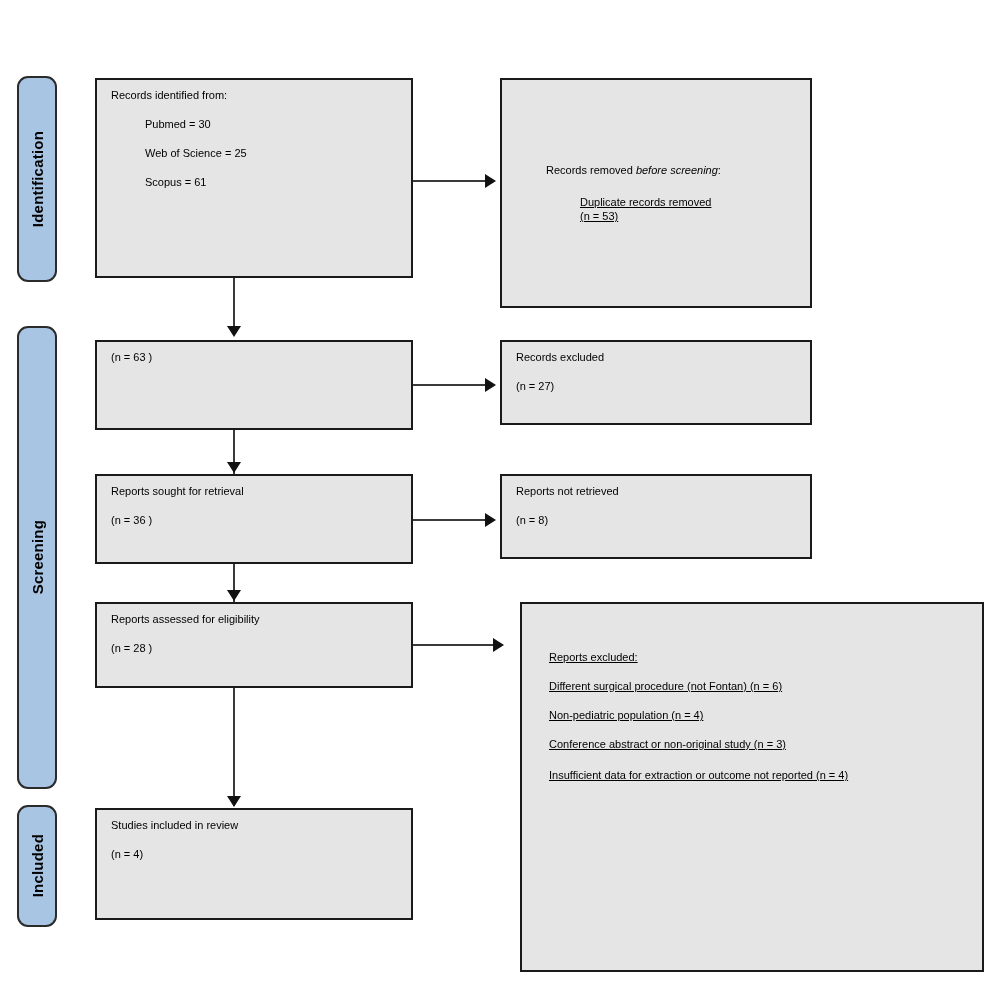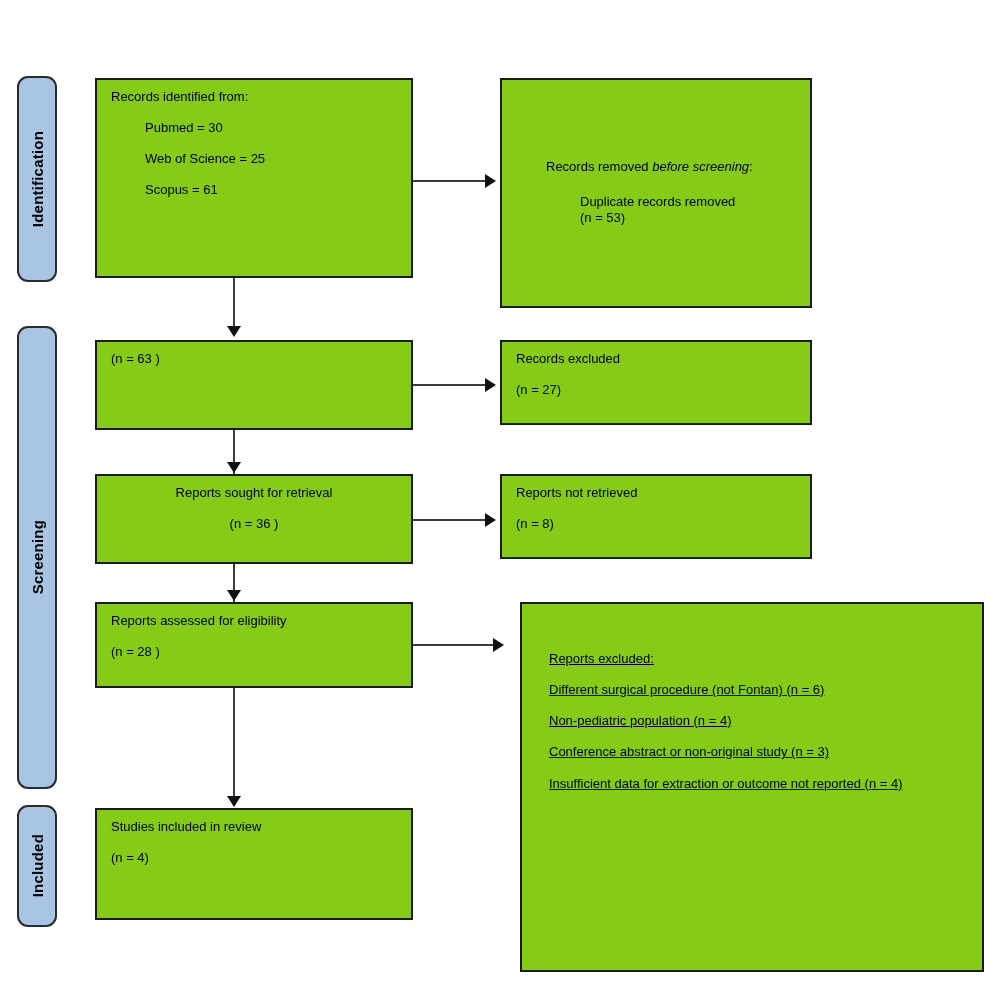--- a/index.html
+++ b/index.html
@@ -53,24 +53,24 @@
     font-size: 15px;
     letter-spacing: 0.2px;
     color: #000;
     white-space: nowrap;
   }
 
   
   .box {
     position: absolute;
     box-sizing: border-box;
-    background: #84cc16;
+    background: #e5e5e5;
     border: 2px solid #1a1a1a;
     padding: 10px 14px;
-    font-size: 13px;
+    font-size: 11px;
     line-height: 1.0;
     color: #000;
   }
   .box .line {
     margin: 0 0 18px 0;
     white-space: nowrap;
   }
   .box .line:last-child { margin-bottom: 0; }
   .box .indent { padding-left: 34px; }
   .box .ital { font-style: italic; }
@@ -127,21 +127,21 @@
     <div class="line indent">Pubmed = 30</div>
     <div class="line indent">Web of Science = 25</div>
     <div class="line indent">Scopus = 61</div>
   </div>
 
   <div class="hline" style="left:413px; top:180px; width:72px;"></div>
   <div class="arrow-r" style="left:485px; top:174px;"></div>
 
   <div class="box vcenter" style="left:500px; top:78px; width:312px; height:230px;">
     <div class="line wrap"><span>Records removed </span><span class="ital">before</span> <span class="ital">screening</span><span>:</span></div>
-    <div class="line indent wrap" style="margin-bottom:0;">
+    <div class="line indent wrap" style="margin-bottom:0;text-decoration:underline;">
       <span>Duplicate records removed</span><br>
       <span>(n = 53)</span>
     </div>
   </div>
 
   <div class="vline" style="left:233px; top:278px; height:50px;"></div>
   <div class="arrow-d" style="left:227px; top:326px;"></div>
 
   <div class="box" style="left:95px; top:340px; width:318px; height:90px;">
     <div class="line">(n = 63 )</div>
@@ -151,21 +151,21 @@
   <div class="arrow-r" style="left:485px; top:378px;"></div>
 
   <div class="box" style="left:500px; top:340px; width:312px; height:85px;">
     <div class="line">Records excluded</div>
     <div class="line">(n = 27)</div>
   </div>
 
   <div class="vline" style="left:233px; top:430px; height:44px;"></div>
   <div class="arrow-d" style="left:227px; top:462px;"></div>
 
-  <div class="box" style="left:95px; top:474px; width:318px; height:90px;text-align:center;">
+  <div class="box" style="left:95px; top:474px; width:318px; height:90px;">
     <div class="line">Reports sought for retrieval</div>
     <div class="line">(n = 36 )</div>
   </div>
 
   <div class="hline" style="left:413px; top:519px; width:72px;"></div>
   <div class="arrow-r" style="left:485px; top:513px;"></div>
 
   <div class="box" style="left:500px; top:474px; width:312px; height:85px;">
     <div class="line">Reports not retrieved</div>
     <div class="line">(n = 8)</div>

